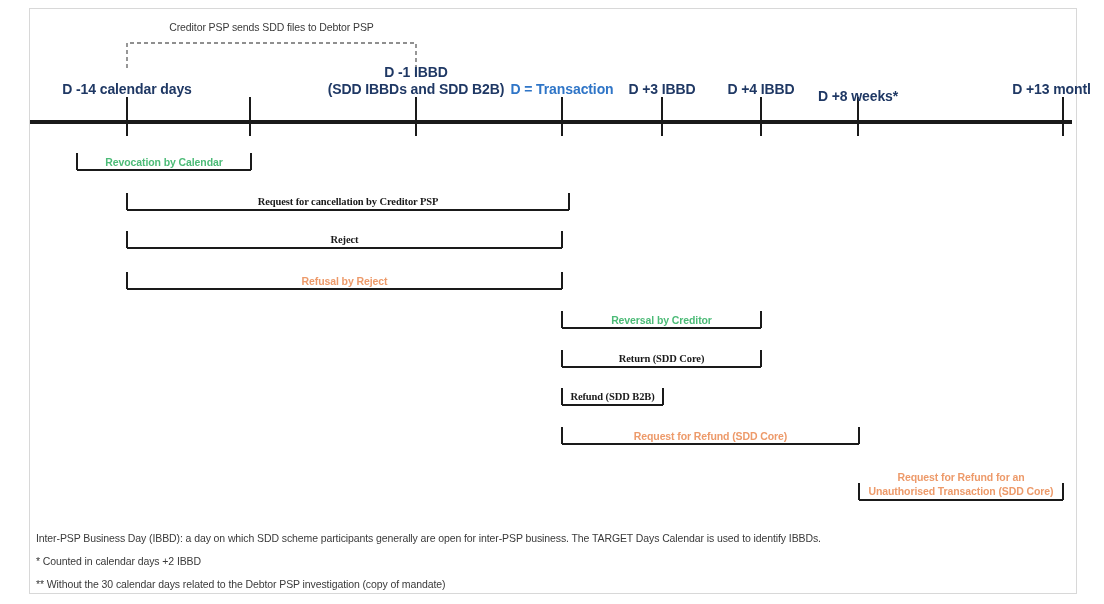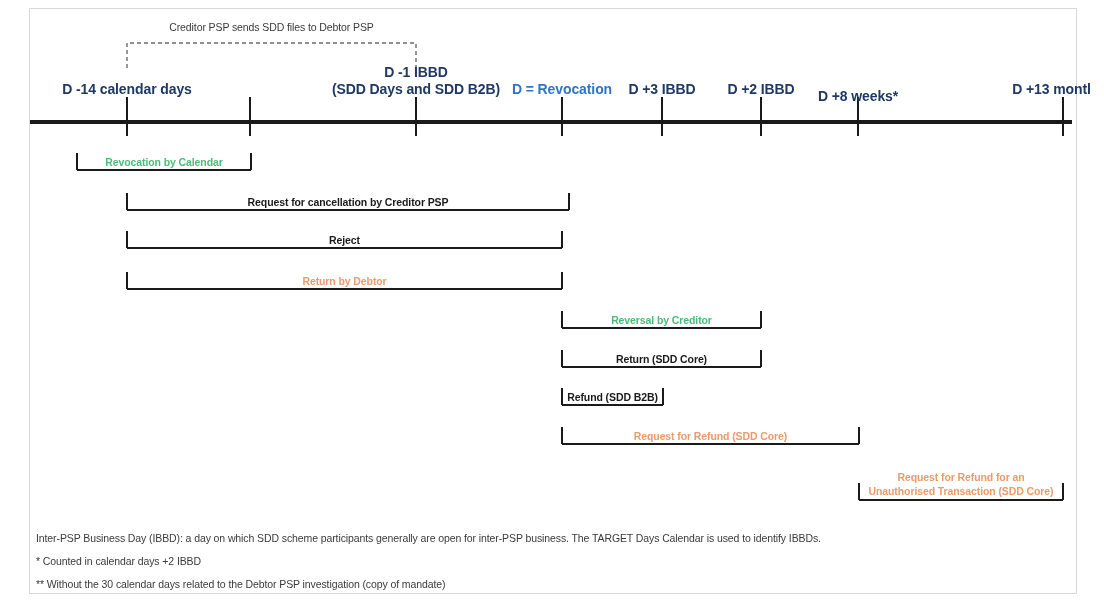--- a/index.html
+++ b/index.html
@@ -56,21 +56,21 @@
     position: absolute;
     font-size: 10.5px;
     font-weight: bold;
     white-space: nowrap;
     transform: translate(-50%, -50%);
     text-align: center;
     line-height: 14px;
     letter-spacing: -0.1px;
   }
   .bar-label.green { color: #4cbb77; }
-  .bar-label.black { color: #1a1a1a; }
+  .bar-label.black { color: #1a1a1a; font-family: Liberation Serif, serif; }
   .bar-label.orange { color: #ed9a6a; }
   .note {
     position: absolute;
     font-size: 10.5px;
     color: #3a3a3a;
     white-space: nowrap;
     letter-spacing: -0.1px;
   }
 </style>
 </head>
@@ -131,31 +131,31 @@
       </g>
       <g>
         <line x1="859" y1="500" x2="1063" y2="500" stroke="#1a1a1a" stroke-width="2.6" shape-rendering="crispEdges"></line>
         <line x1="859" y1="500" x2="859" y2="483" stroke="#1a1a1a" stroke-width="2.6" shape-rendering="crispEdges"></line>
         <line x1="1063" y1="500" x2="1063" y2="483" stroke="#1a1a1a" stroke-width="2.6" shape-rendering="crispEdges"></line>
       </g>
     </svg>
   <div id="overlay">
       <div class="bracket-label" style="left: 271.5px; top: 21px;">Creditor PSP sends SDD files to Debtor PSP</div>
       <div class="lbl navy" style="left: 127px; top: 81px;">D -14 calendar days</div>
-      <div class="lbl navy" style="left: 416px; top: 81px;">(SDD Days and SDD B2B)</div>
+      <div class="lbl navy" style="left: 416px; top: 81px;">(SDD IBBDs and SDD B2B)</div>
       <div class="lbl navy" style="left: 416px; top: 64px;">D -1 IBBD</div>
-      <div class="lbl blue" style="left: 562px; top: 81px;">D = Revocation</div>
+      <div class="lbl blue" style="left: 562px; top: 81px;">D = Transaction</div>
       <div class="lbl navy" style="left: 662px; top: 81px;">D +3 IBBD</div>
-      <div class="lbl navy" style="left: 761px; top: 81px;">D +2 IBBD</div>
+      <div class="lbl navy" style="left: 761px; top: 81px;">D +4 IBBD</div>
       <div class="lbl navy" style="left: 858px; top: 81px; margin-top: 7px;">D +8 weeks*</div>
       <div class="lbl navy" style="left: 1063px; top: 81px;">D +13 months**</div>
       <div class="bar-label green" style="left: 164px; top: 162px;">Revocation by Calendar</div>
       <div class="bar-label black" style="left: 348px; top: 202px;">Request for cancellation by Creditor PSP</div>
       <div class="bar-label black" style="left: 344.5px; top: 240px;">Reject</div>
-      <div class="bar-label orange" style="left: 344.5px; top: 281px;">Return by Debtor</div>
+      <div class="bar-label orange" style="left: 344.5px; top: 281px;">Refusal by Reject</div>
       <div class="bar-label green" style="left: 661.5px; top: 320px;">Reversal by Creditor</div>
       <div class="bar-label black" style="left: 661.5px; top: 359px;">Return (SDD Core)</div>
       <div class="bar-label black" style="left: 612.5px; top: 397px;">Refund (SDD B2B)</div>
       <div class="bar-label orange" style="left: 710.5px; top: 436px;">Request for Refund (SDD Core)</div>
       <div class="bar-label orange" style="left: 961px; top: 484px;">
         <div>Request for Refund for an</div>
         <div>Unauthorised Transaction (SDD Core)</div>
       </div>
       <div class="note" style="left: 36px; top: 532px;">Inter-PSP Business Day (IBBD): a day on which SDD scheme participants generally are open for inter-PSP business. The TARGET Days Calendar is used to identify IBBDs.</div>
       <div class="note" style="left: 36px; top: 555px;">* Counted in calendar days +2 IBBD</div>

